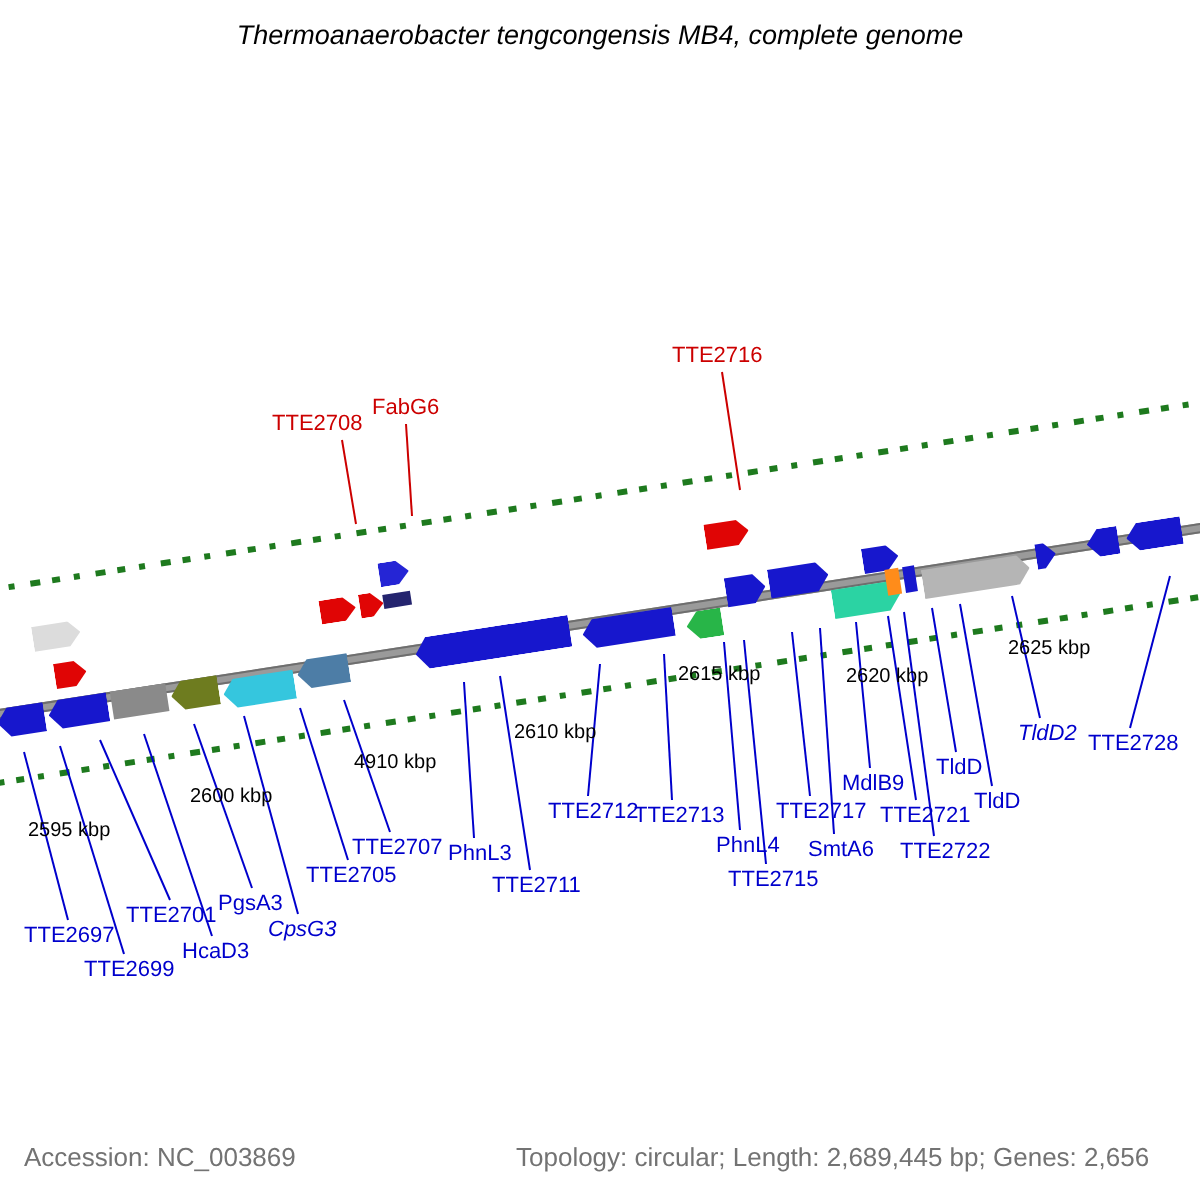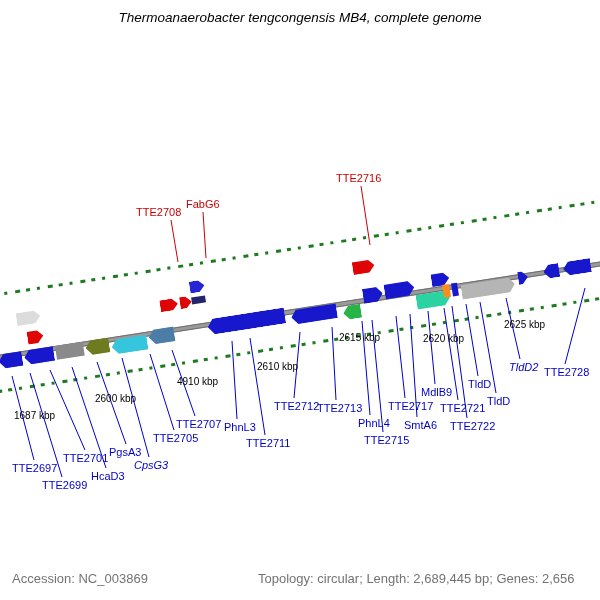--- a/index.html
+++ b/index.html
@@ -235,21 +235,21 @@
       <span class="glabel" style="left: 364px; top: 434px; color: rgb(0, 0, 204);">TTE2715</span>
       <span class="glabel" style="left: 388px; top: 400px; color: rgb(0, 0, 204);">TTE2717</span>
       <span class="glabel" style="left: 404px; top: 419px; color: rgb(0, 0, 204);">SmtA6</span>
       <span class="glabel" style="left: 421px; top: 386px; color: rgb(0, 0, 204); text-align: right;">MdlB9</span>
       <span class="glabel" style="left: 440px; top: 402px; color: rgb(0, 0, 204);">TTE2721</span>
       <span class="glabel" style="left: 450px; top: 420px; color: rgb(0, 0, 204);">TTE2722</span>
       <span class="glabel" style="left: 468px; top: 378px; color: rgb(0, 0, 204);">TldD</span>
       <span class="glabel" style="left: 487px; top: 395px; color: rgb(0, 0, 204);">TldD</span>
       <span class="glabel" style="left: 509px; top: 361px; color: rgb(0, 0, 204); font-style: italic;">TldD2</span>
       <span class="glabel" style="left: 544px; top: 366px; color: rgb(0, 0, 204);">TTE2728</span>
-      <span class="slabel" style="left: 14px; top: 410px;">1687 kbp</span>
+      <span class="slabel" style="left: 14px; top: 410px;">2595 kbp</span>
       <span class="slabel" style="left: 95px; top: 393px;">2600 kbp</span>
       <span class="slabel" style="left: 177px; top: 376px;">4910 kbp</span>
       <span class="slabel" style="left: 257px; top: 361px;">2610 kbp</span>
       <span class="slabel" style="left: 339px; top: 332px;">2615 kbp</span>
       <span class="slabel" style="left: 423px; top: 333px;">2620 kbp</span>
       <span class="slabel" style="left: 504px; top: 319px;">2625 kbp</span>
     </div>
 
   <div id="status-accession">Accession: NC_003869</div>
   <div id="status-topology">Topology: circular; Length: 2,689,445 bp; Genes: 2,656</div>

